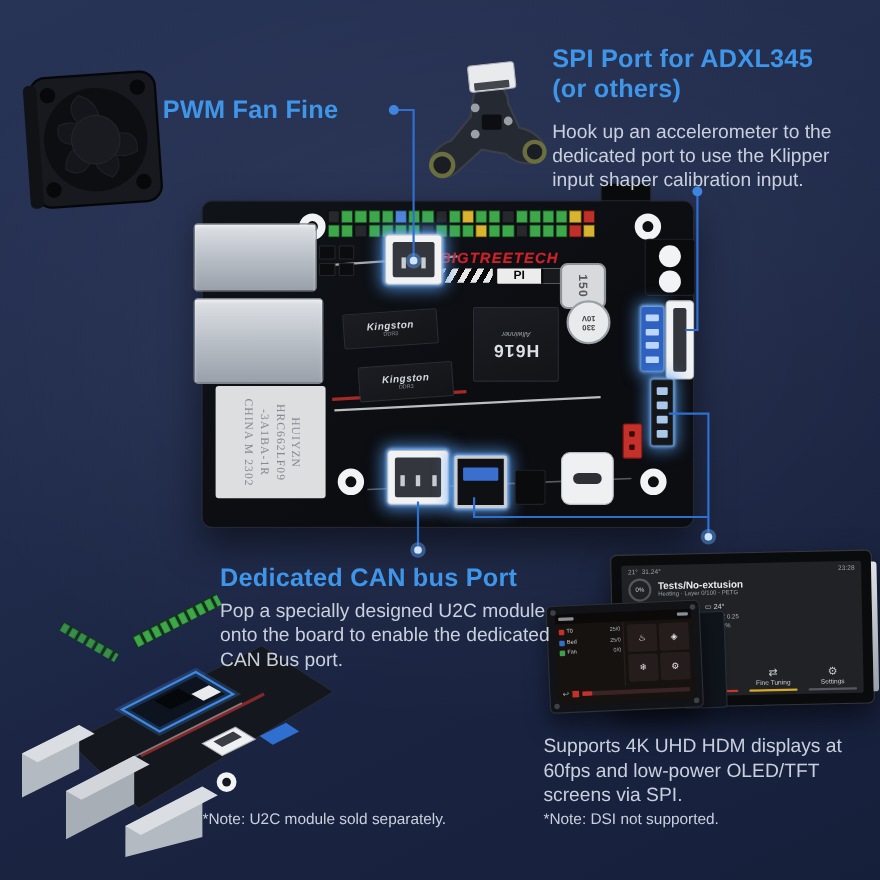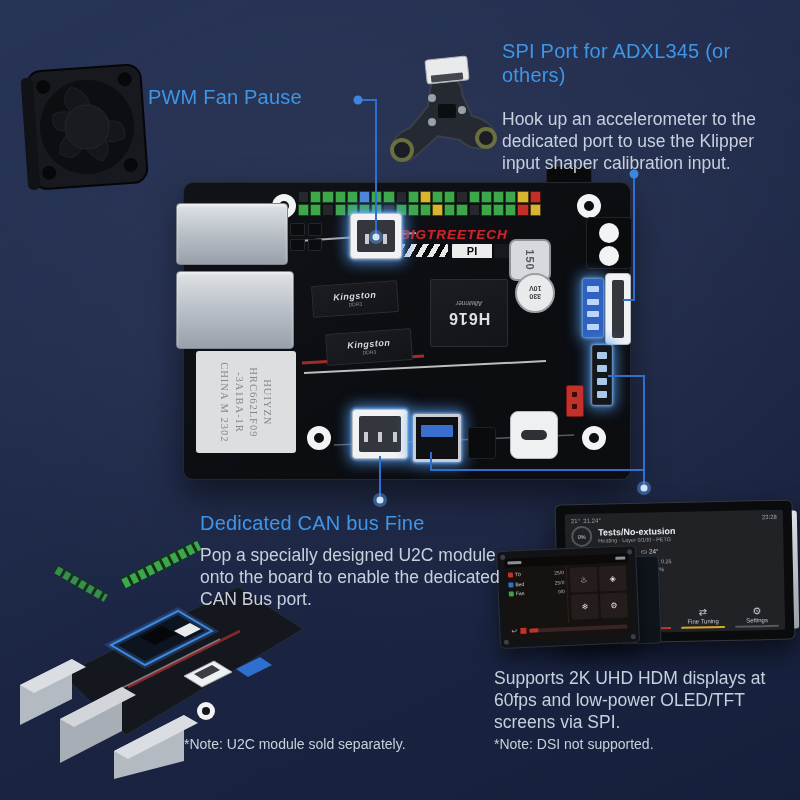--- a/index.html
+++ b/index.html
@@ -4,21 +4,21 @@
 <style>
   html,body{margin:0;padding:0;background:#10182c;}
   .stage{position:relative;width:800px;height:800px;overflow:hidden;
     font-family:"Liberation Sans",sans-serif;
     background:linear-gradient(155deg,#283456 0%,#222d4e 35%,#1b2543 60%,#161f3a 100%);}
   .vignette{position:absolute;inset:0;z-index:1;pointer-events:none;
     background:radial-gradient(900px 600px at 55% 38%, rgba(255,255,255,0.05), rgba(0,0,0,0) 60%),
                radial-gradient(1200px 1200px at 50% 50%, rgba(0,0,0,0) 62%, rgba(0,0,0,0.28) 100%);}
   .abs{position:absolute;}
   
-  .callout-title{position:absolute;z-index:8;color:#3f96e8;font-weight:normal;font-size:20px;line-height:1.18;letter-spacing:.2px;}
+  .callout-title{position:absolute;z-index:8;color:#3f96e8;font-weight:bold;font-size:23px;line-height:1.18;letter-spacing:.2px;}
   .callout-body{position:absolute;z-index:8;color:#c9d0dd;font-size:17.5px;line-height:1.26;}
   .note{position:absolute;z-index:8;color:#c9d0dd;font-size:14px;}
   .watermark{position:absolute;z-index:9;left:176px;top:383px;width:420px;white-space:nowrap;
     font-family:"Liberation Serif",serif;font-weight:bold;font-size:38px;
     background:linear-gradient(90deg,#dpa 0%);
     background:linear-gradient(90deg,#dba227 0%,#d88f27 35%,#cf5524 65%,#c43322 100%);
     -webkit-background-clip:text;background-clip:text;color:transparent;opacity:.95;}
   
   .board{position:absolute;z-index:3;left:183px;top:182px;width:446px;height:296px;
     background:linear-gradient(145deg,#101318,#0b0d11 60%);border:1px solid #232833;border-radius:10px;
@@ -480,26 +480,26 @@
       <circle cx="634" cy="174" r="4.5" fill="#3f85e0"></circle>
       <circle cx="376" cy="237" r="7" fill="#5aa0f0" opacity=".45"></circle>
         <circle cx="376" cy="237" r="3.5" fill="#cfe4ff"></circle>
       <circle cx="380" cy="500" r="7" fill="#5aa0f0" opacity=".45"></circle>
         <circle cx="380" cy="500" r="3.5" fill="#cfe4ff"></circle>
       <circle cx="644" cy="488" r="7" fill="#5aa0f0" opacity=".45"></circle>
         <circle cx="644" cy="488" r="3.5" fill="#cfe4ff"></circle>
     </g>
   </svg>
 
-  <div class="callout-title" style="left:148px;top:86px;width:220px;">PWM Fan Pause</div>
+  <div class="callout-title" style="left:148px;top:86px;width:220px;">PWM Fan Fine</div>
 
   <div class="callout-title" style="left:502px;top:40px;width:250px;">SPI Port for ADXL345 (or others)</div>
   <div class="callout-body" style="left:502px;top:108px;width:278px;">Hook up an accelerometer to the dedicated port to use the Klipper input shaper calibration input.</div>
 
-  <div class="callout-title" style="left:200px;top:512px;width:320px;">Dedicated CAN bus Fine</div>
+  <div class="callout-title" style="left:200px;top:512px;width:320px;">Dedicated CAN bus Port</div>
   <div class="callout-body" style="left:200px;top:544px;width:300px;">Pop a specially designed U2C module onto the board to enable the dedicated CAN Bus port.</div>
 
-  <div class="callout-body" style="left:494px;top:667px;width:292px;">Supports 2K UHD HDM  displays at 60fps and low-power OLED/TFT screens via SPI.</div>
+  <div class="callout-body" style="left:494px;top:667px;width:292px;">Supports 4K UHD HDM  displays at 60fps and low-power OLED/TFT screens via SPI.</div>
 
   <div class="note" style="left:184px;top:736px;">*Note: U2C module sold separately.</div>
   <div class="note" style="left:494px;top:736px;">*Note: DSI not supported.</div>
 
 </div>
 
 </body></html>

